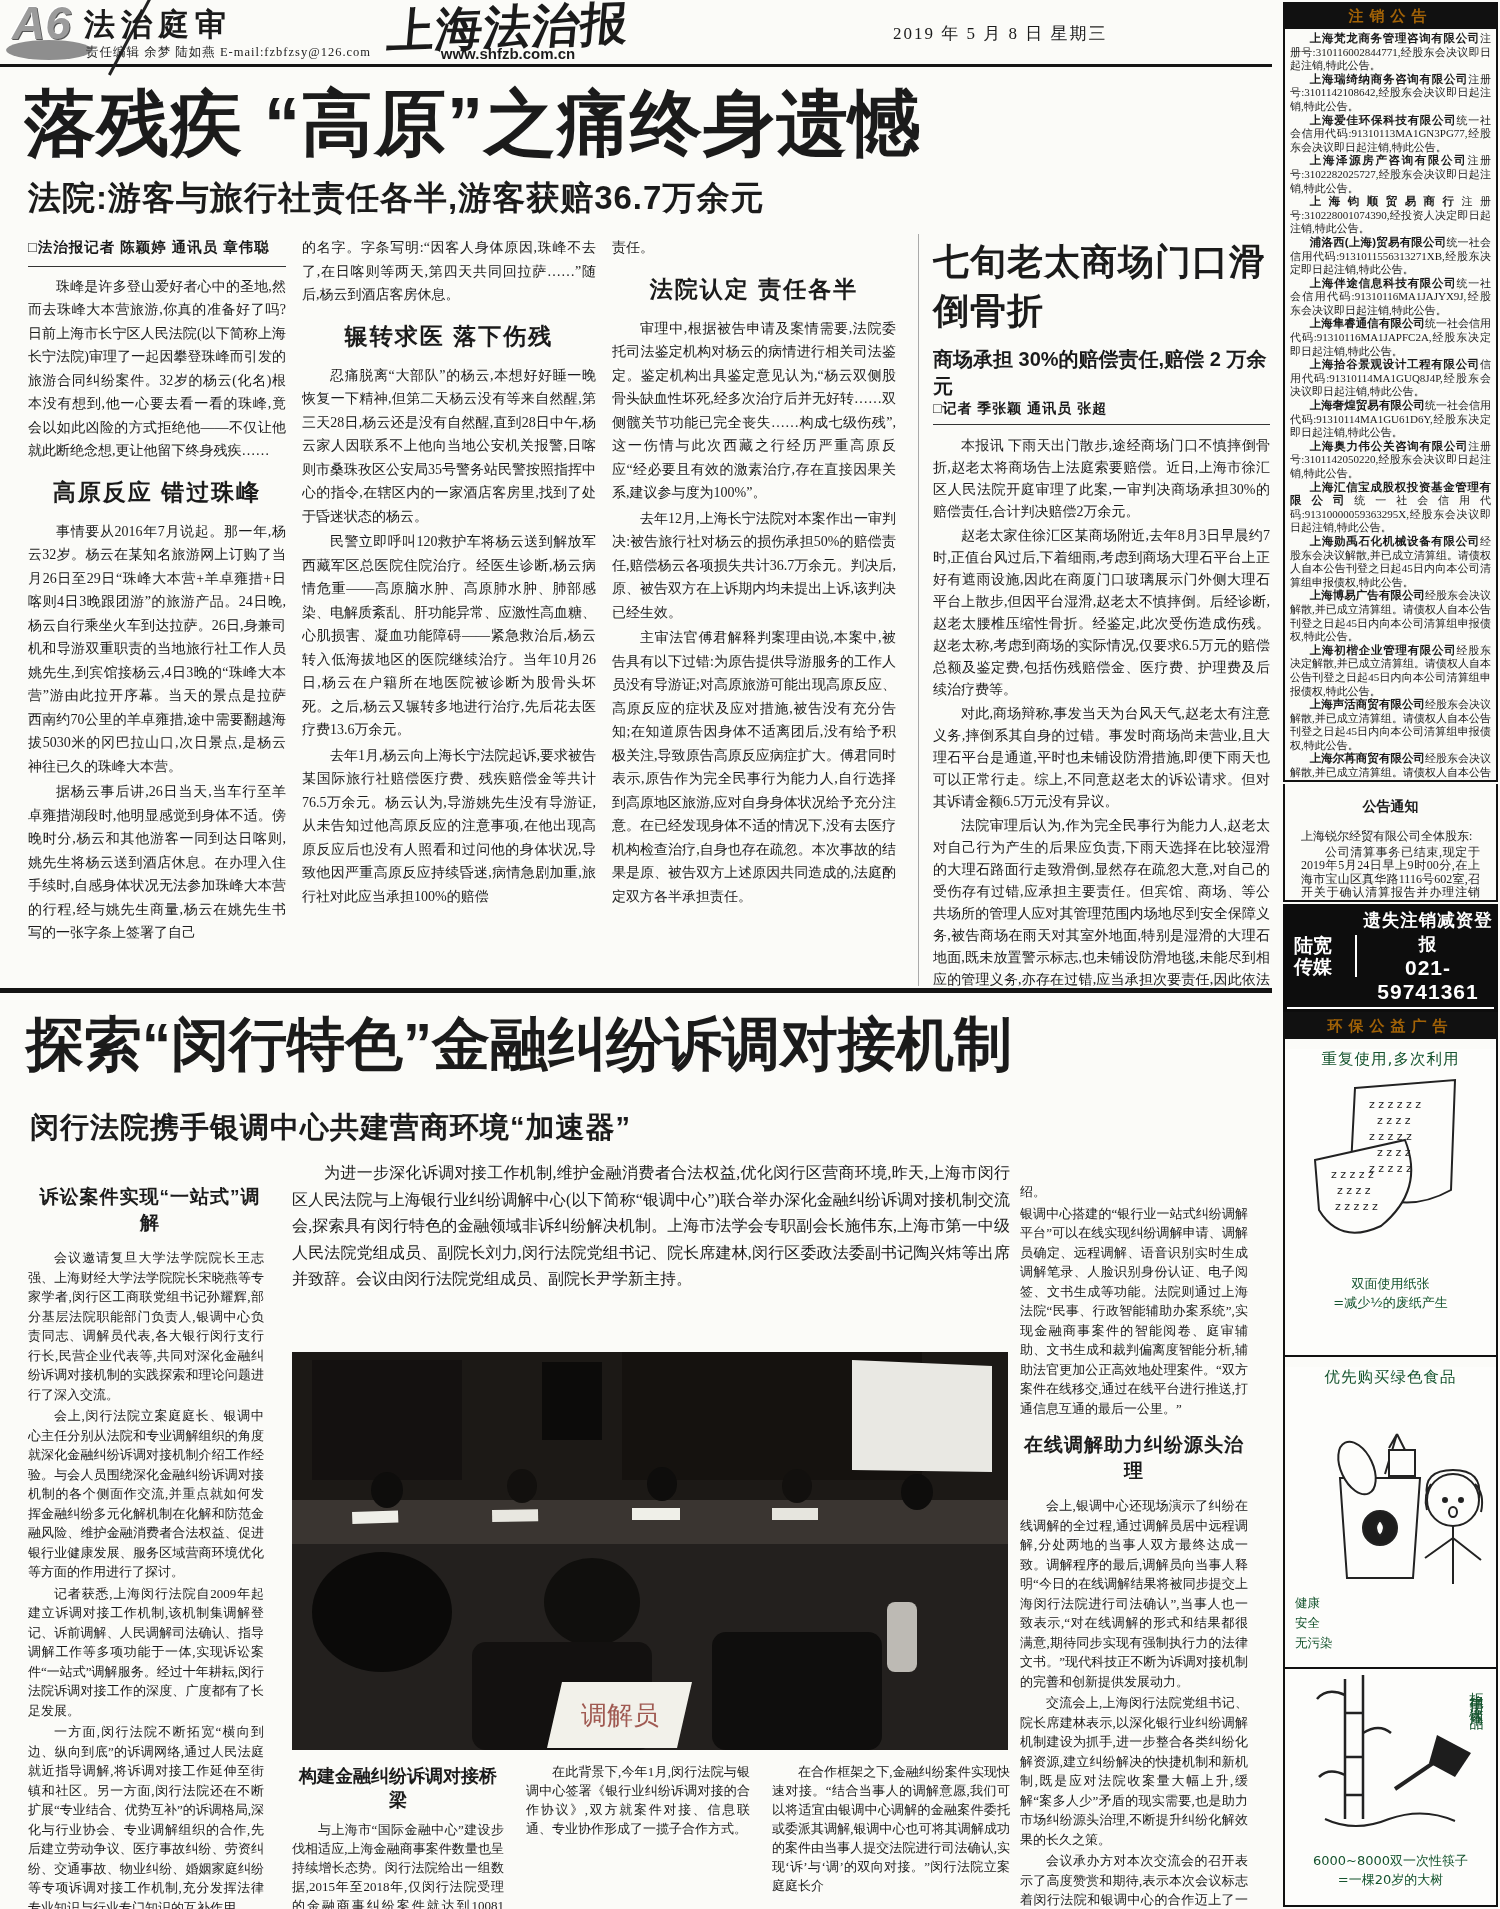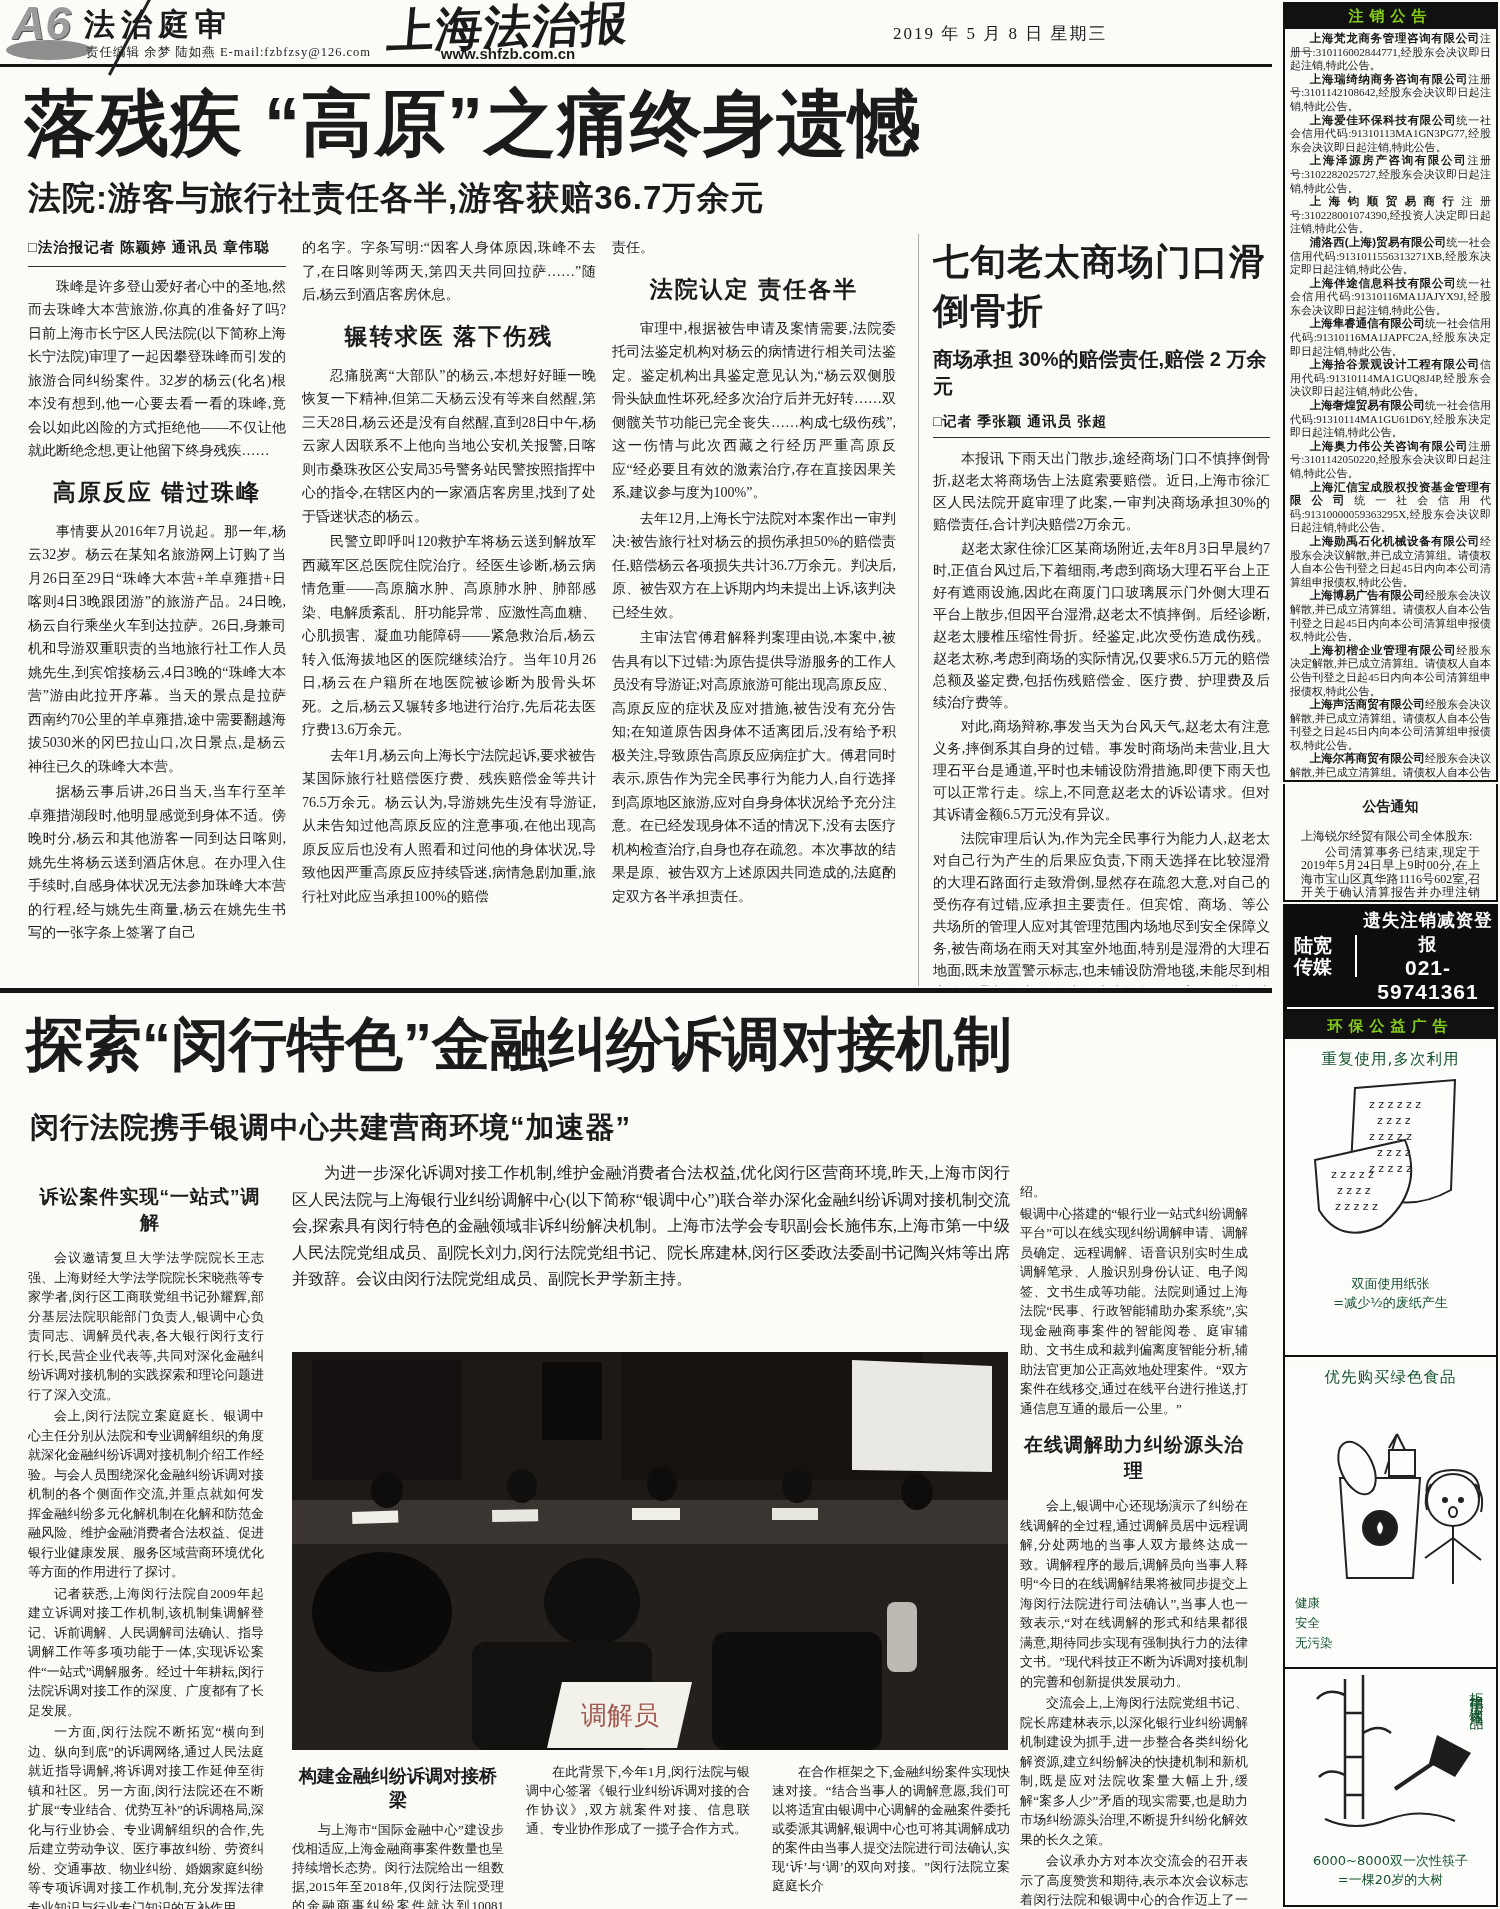--- a/index.html
+++ b/index.html
@@ -29,21 +29,21 @@
   .a1-cols{position:absolute;left:28px;top:236px;width:868px;height:748px;display:flex;gap:16px;overflow:hidden;}
   .a1-col{font-size:14px;line-height:23.5px;text-align:justify;overflow:hidden;}
   .c1{width:258px;} .c2{width:294px;} .c3{width:284px;}
   .byline{font-weight:bold;font-size:14.5px;border-bottom:1px solid #333;padding-bottom:6px;margin-bottom:8px;
           text-indent:0;letter-spacing:1px;}
   .sec-h{font:900 23px "Liberation Sans","DejaVu Sans",sans-serif;text-align:center;text-indent:0;
          margin:14px 0 12px 0;letter-spacing:2px;}
   
   .a2{position:absolute;left:918px;top:234px;width:352px;height:752px;overflow:hidden;border-left:1px solid #aaa;padding-left:14px;box-sizing:border-box;}
   .a2 h2{margin:4px 0 10px 0;font:900 36px "Liberation Sans","DejaVu Sans",sans-serif;letter-spacing:1px;}
-  .a2-sub{font:bold 20px "Liberation Sans","DejaVu Sans",sans-serif;margin-bottom:13px;}
+  .a2-sub{font:bold 20px "Liberation Sans","DejaVu Sans",sans-serif;margin-bottom:0;}
   .a2-byline{font-weight:bold;font-size:14px;border-bottom:1px solid #333;padding-bottom:6px;margin-bottom:10px;letter-spacing:1px;}
   .a2-body{font-size:14px;line-height:22px;text-align:justify;}
   
   .divider{position:absolute;left:0;top:988px;width:1272px;height:5px;background:#141414;}
   
   .a3-headline{position:absolute;left:26px;top:1006px;width:1000px;font:900 58px "Liberation Sans","DejaVu Sans",sans-serif;
                white-space:nowrap;}
   .a3-subtitle{position:absolute;left:30px;top:1108px;font:900 29px "Liberation Sans","DejaVu Sans",sans-serif;letter-spacing:1px;}
   .a3-left{position:absolute;left:28px;top:1182px;width:236px;height:727px;font-size:13px;line-height:19.5px;
            text-align:justify;overflow:hidden;}
@@ -53,21 +53,21 @@
   .a3-bottom{position:absolute;left:292px;top:1762px;width:718px;height:147px;display:flex;gap:22px;overflow:hidden;}
   .a3-bcol{font-size:13px;line-height:19px;text-align:justify;overflow:hidden;}
   .ba{width:212px;} .bb{width:224px;} .bc{width:238px;}
   .a3h2{font:900 18px "Liberation Sans","DejaVu Sans",sans-serif;text-align:center;text-indent:0;margin:2px 0 8px 0;}
   .a3-right{position:absolute;left:1020px;top:1182px;width:228px;height:727px;font-size:13px;line-height:19.5px;
             text-align:justify;overflow:hidden;}
   .a3-right .a3h{margin:14px 0 12px 0;}
   
   .rail-box{position:absolute;left:1283px;width:215px;border:2px solid #111;background:#fbfbf8;box-sizing:border-box;}
   .notices{top:2px;height:780px;overflow:hidden;}
-  .black-bar{background:#111;color:#84cc16;text-align:center;font:900 15px "Liberation Sans","DejaVu Sans",sans-serif;
+  .black-bar{background:#111;color:#a16207;text-align:center;font:900 15px "Liberation Sans","DejaVu Sans",sans-serif;
              padding:3px 0;letter-spacing:6px;}
   .notice-list{padding:3px 5px;font-size:11px;line-height:13.6px;text-align:justify;}
   .notice-list p{margin:0;text-indent:1.8em;}
   .notice-list b{font-family:"Liberation Sans","DejaVu Sans",sans-serif;font-size:11.5px;}
   .notice2{top:784px;height:118px;overflow:hidden;border-top:none;}
   .n2-title{text-align:center;font:900 14px "Liberation Sans","DejaVu Sans",sans-serif;margin:14px 0;}
   .n2-body{padding:0 16px;font-size:12px;line-height:13.6px;text-align:justify;}
   .n2-body .salut{text-indent:0;}
   .lk-ad{position:absolute;left:1283px;top:904px;width:215px;background:#0d0d0d;color:#fff;box-sizing:border-box;padding:4px 4px 3px;}
   .lk-top{display:flex;align-items:center;}

